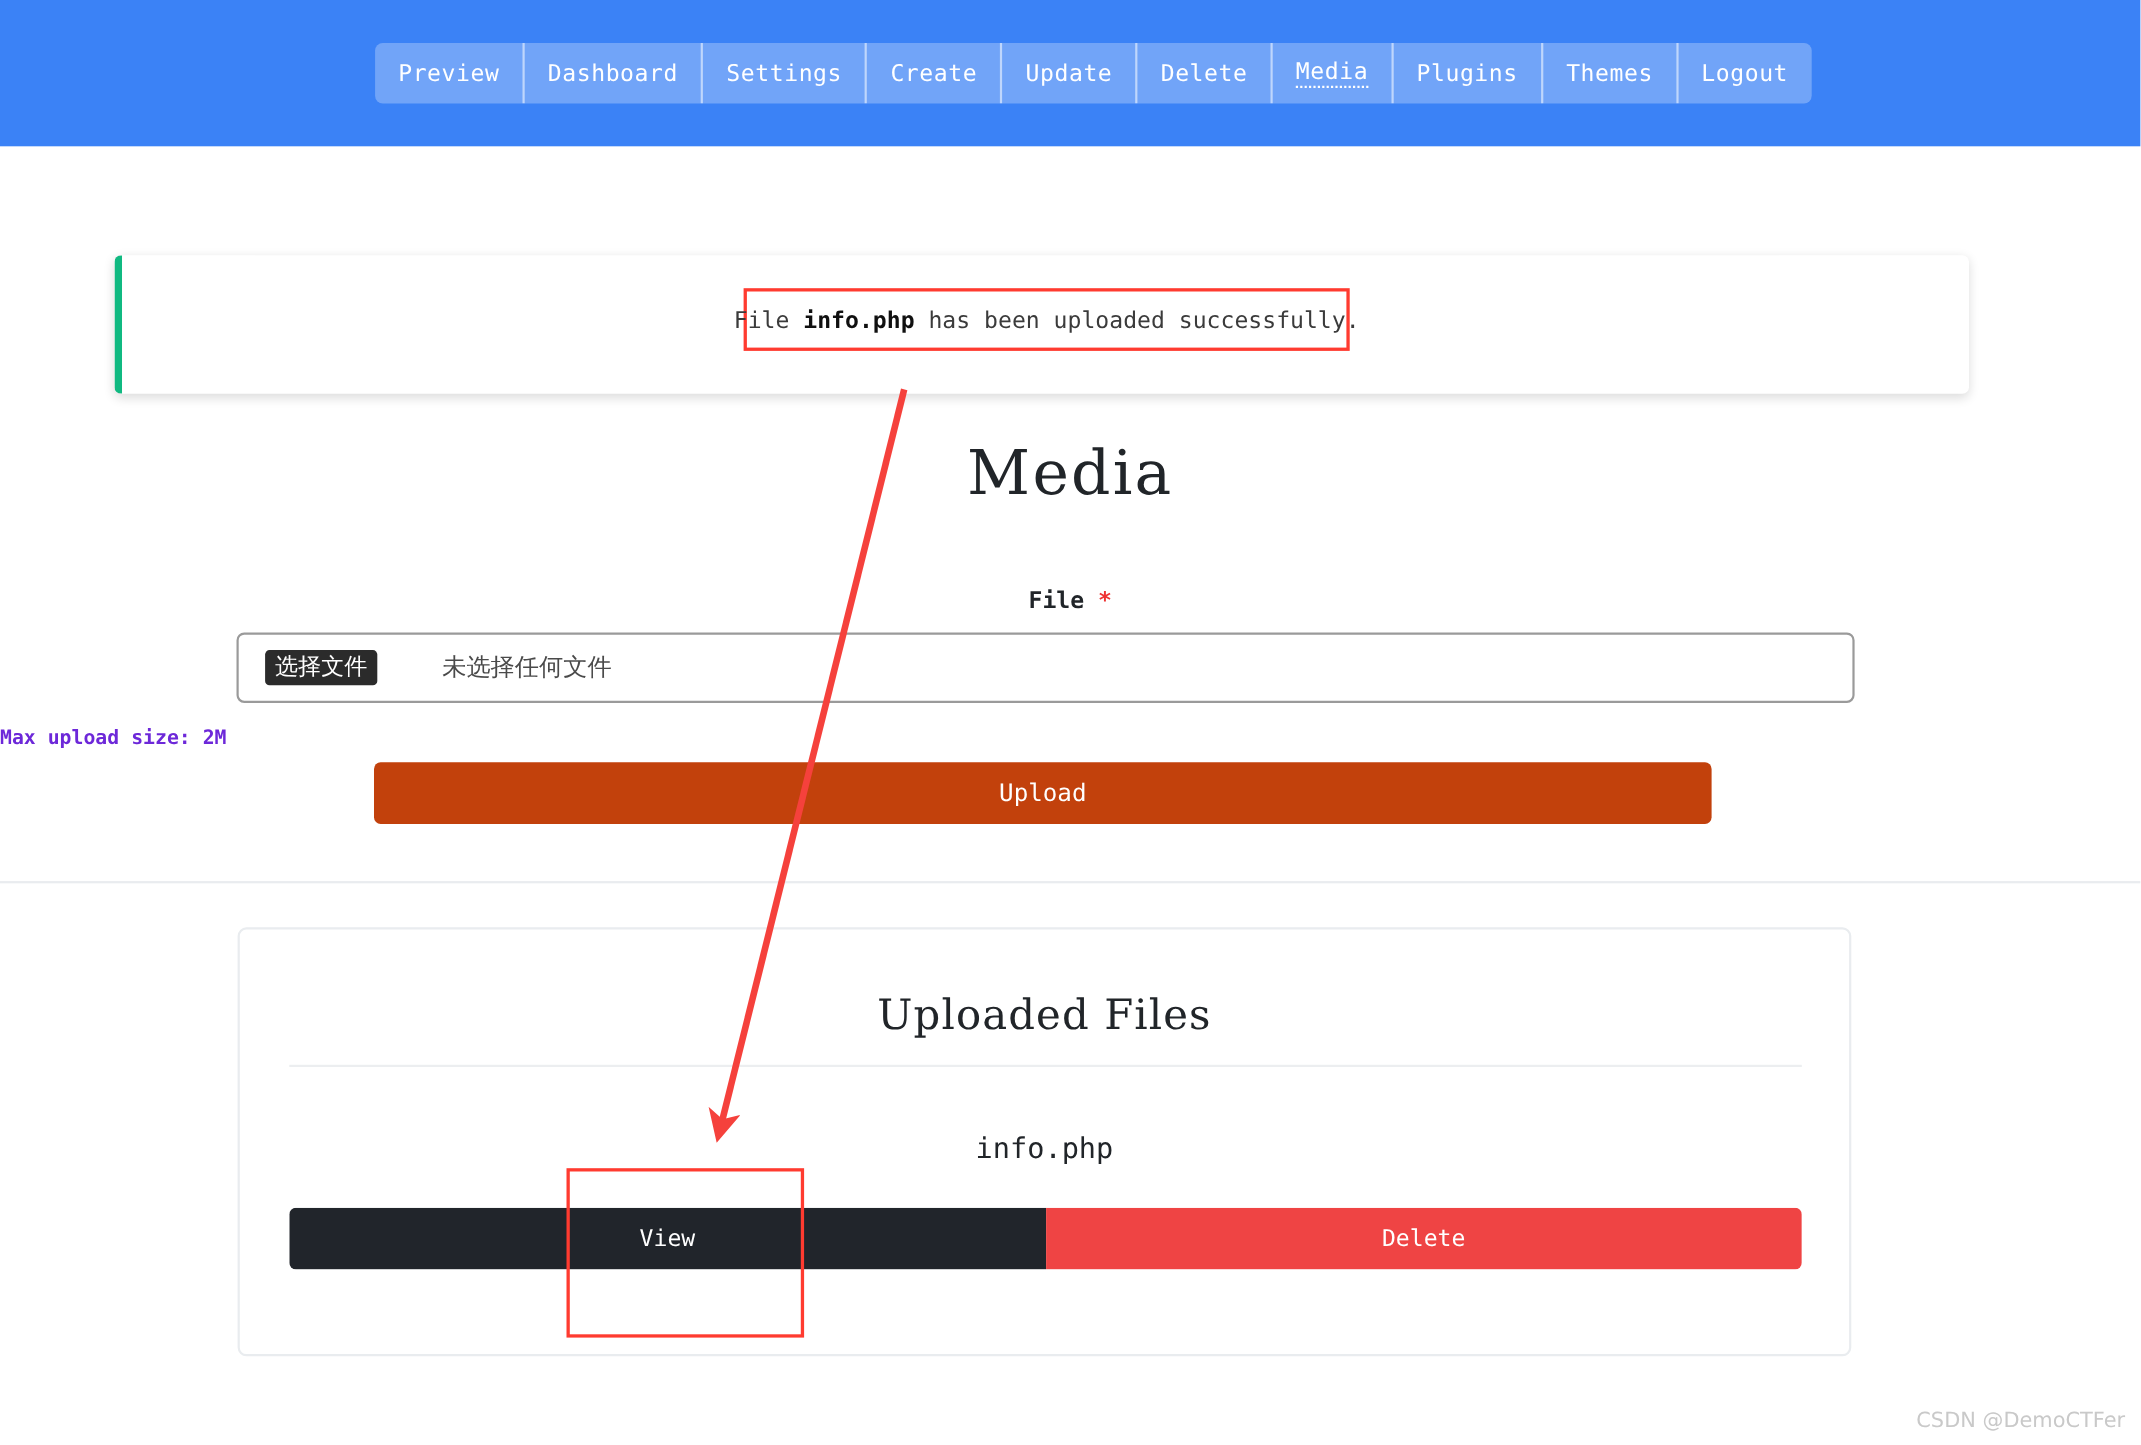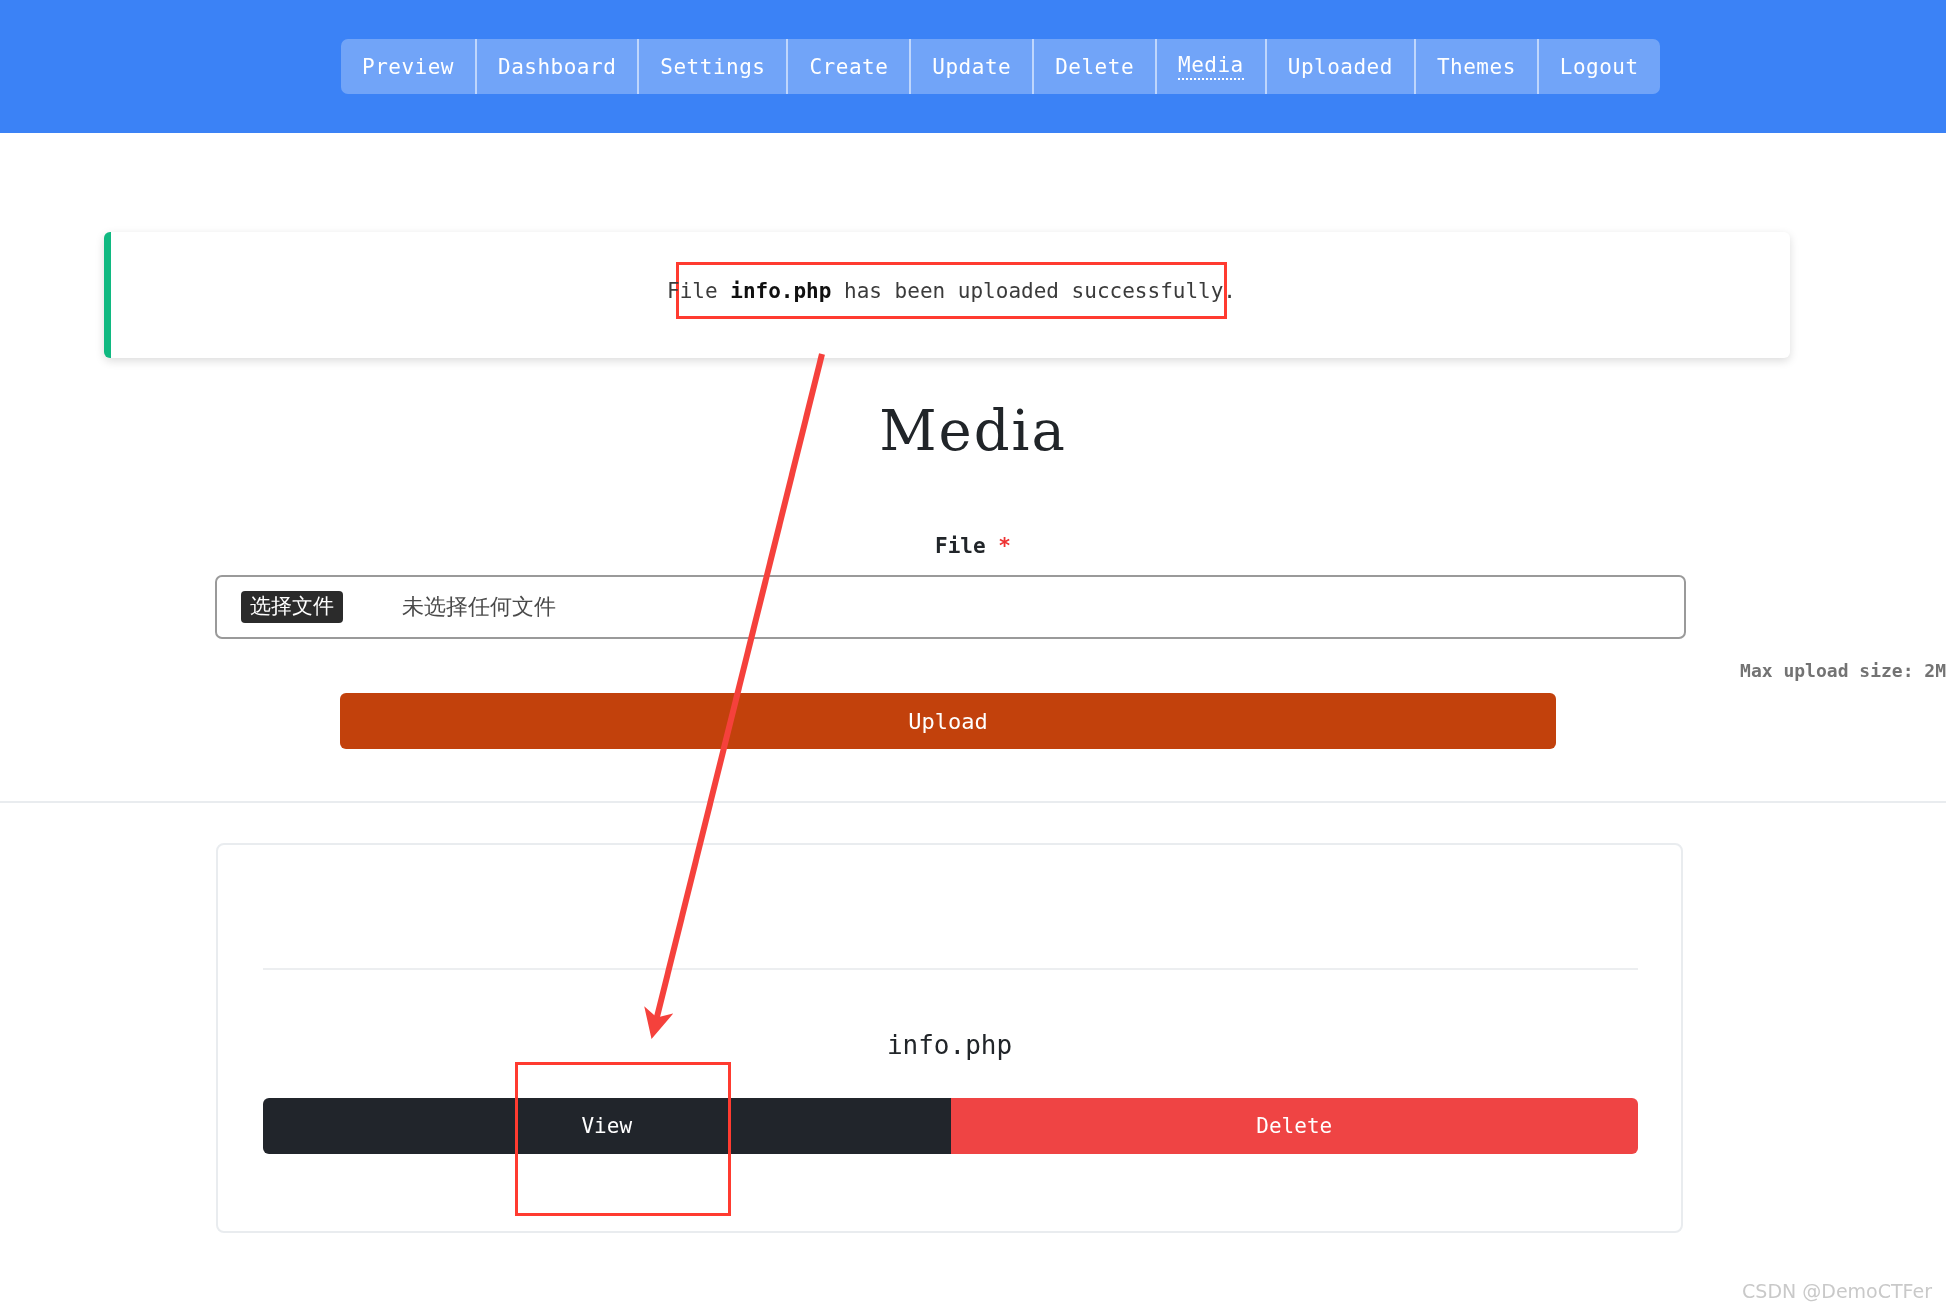--- a/index.html
+++ b/index.html
@@ -137,25 +137,25 @@
   .file-status {
     margin-left: 11px;
     font-family: "DejaVu Sans", "Liberation Sans", sans-serif;
     font-size: 22px;
     color: #4a4a4a;
   }
   .max-size {
     position: absolute;
     left: 0; top: 660px;
     width: 1946px;
-    text-align: right;
+    text-align: left;
     font-family: "DejaVu Sans Mono", "Liberation Mono", monospace;
     font-size: 18px;
     font-weight: 700;
-    color: #737373;
+    color: #6d28d9;
   }
   .upload-btn {
     position: absolute;
     left: 340px;
     top: 693px;
     width: 1216px;
     height: 56px;
     background: #c2410c;
     border: none;
     border-radius: 6px;
@@ -291,21 +291,21 @@
       <div class="nav-item">
           <span class="nav-label">Update</span>
         </div>
       <div class="nav-item">
           <span class="nav-label">Delete</span>
         </div>
       <div class="nav-item active">
           <span class="nav-label">Media</span>
         </div>
       <div class="nav-item">
-          <span class="nav-label">Uploaded</span>
+          <span class="nav-label">Plugins</span>
         </div>
       <div class="nav-item">
           <span class="nav-label">Themes</span>
         </div>
       <div class="nav-item">
           <span class="nav-label">Logout</span>
         </div>
     </div>
   </div>
 
@@ -326,20 +326,21 @@
     <span class="file-status">未选择任何文件</span>
   </div>
 
   <div class="max-size">Max upload size: 2M</div>
 
   <button class="upload-btn">Upload</button>
 
   <div class="section-divider"></div>
 
   <div class="files-card">
+    <div class="files-title">Uploaded Files</div>
     <div class="files-hr"></div>
     <div class="file-name">info.php</div>
     <div class="btn-group">
       <button class="btn-view">View</button>
       <button class="btn-delete">Delete</button>
     </div>
   </div>
 
   <div class="anno-box-view"></div>
 

